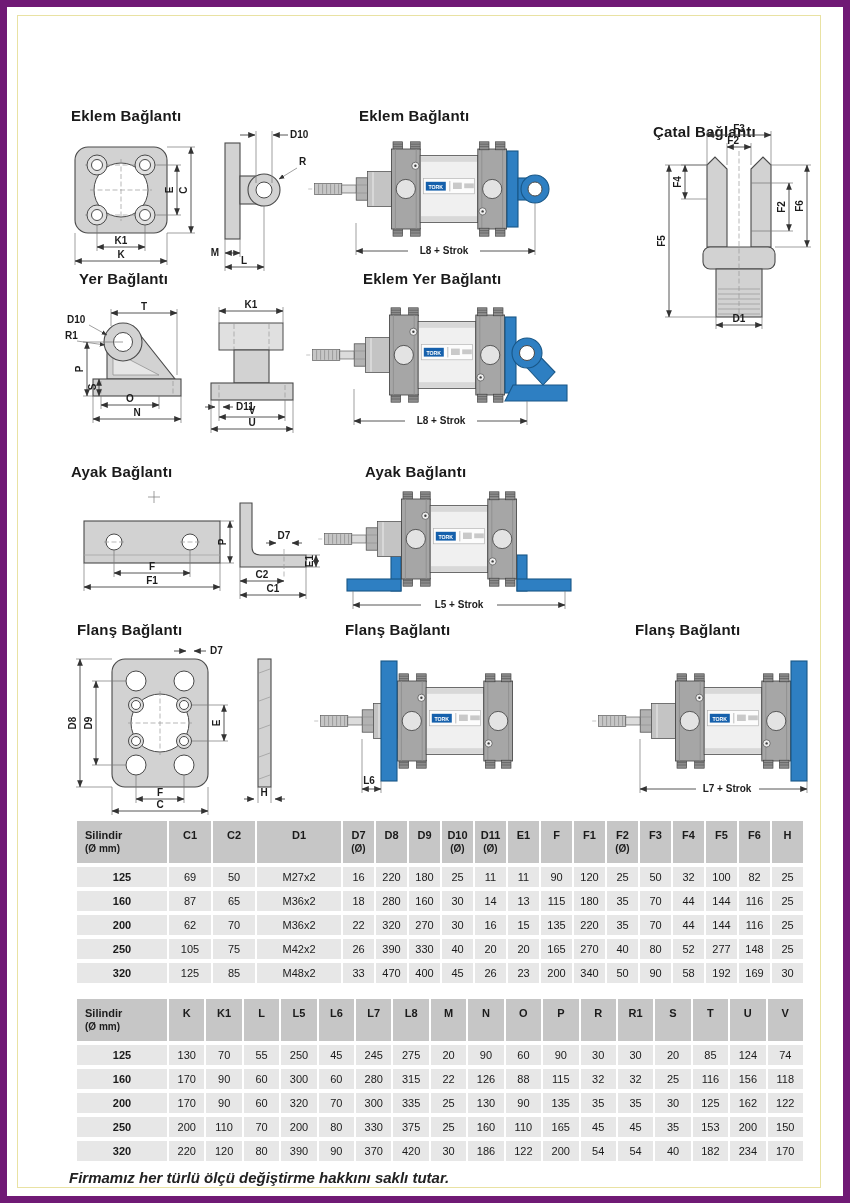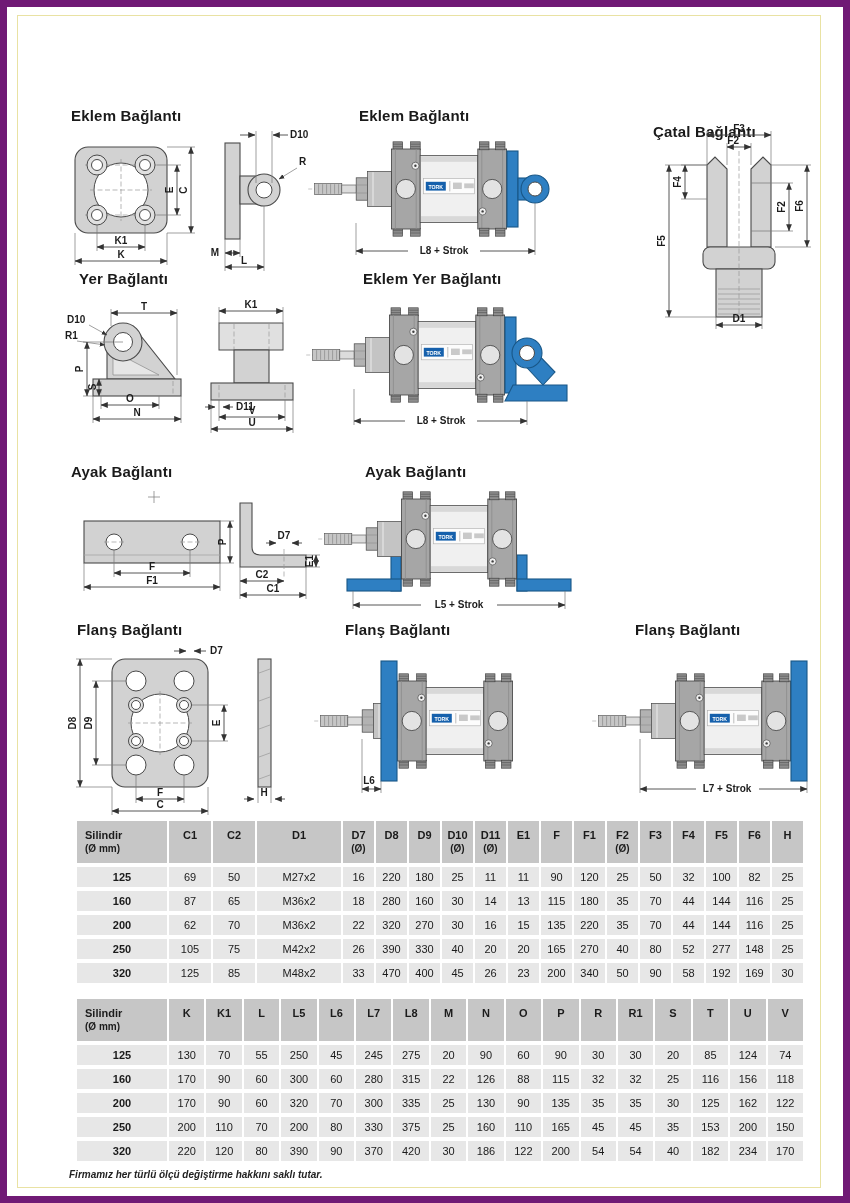--- a/index.html
+++ b/index.html
@@ -16,21 +16,21 @@
   .hole{fill:#fff;stroke:#4a4a4a;stroke-width:1;}
   .bl{fill:#2e7fc2;stroke:#195787;stroke-width:1.1;}
   .dl{stroke:#444;stroke-width:.9;fill:none;}
   .xl{stroke:#777;stroke-width:.7;fill:none;}
   .cx{stroke:#999;stroke-width:.7;stroke-dasharray:5 2.5;fill:none;}
   table.spec{position:absolute;left:68px;width:730px;border-collapse:separate;border-spacing:2px 4px;table-layout:fixed;}
   .spec th{background:#c6c6c6;font-size:11px;font-weight:bold;vertical-align:top;padding:8px 0 0;line-height:13px;height:34px;color:#1b1b1b;}
   .spec th.h0{text-align:left;padding-left:8px;}
   .spec td{background:#e7e7e7;font-size:11px;text-align:center;height:20px;color:#1b1b1b;padding:0;}
   .spec td.rh{font-weight:bold;}
-  .footer{position:absolute;left:62px;top:1162px;font-size:10px;font-style:italic;font-weight:bold;color:#222;}
+  .footer{position:absolute;left:62px;top:1162px;font-size:15px;font-style:italic;font-weight:bold;color:#222;}
 </style>
 </head>
 <body>
 
 <div class="page">
   <div class="frame"></div>
 
   <svg width="0" height="0" style="position:absolute">
     <defs>
       <marker id="mA" viewBox="0 0 10 10" refX="9.5" refY="5" markerWidth="8" markerHeight="8" orient="auto-start-reverse">

